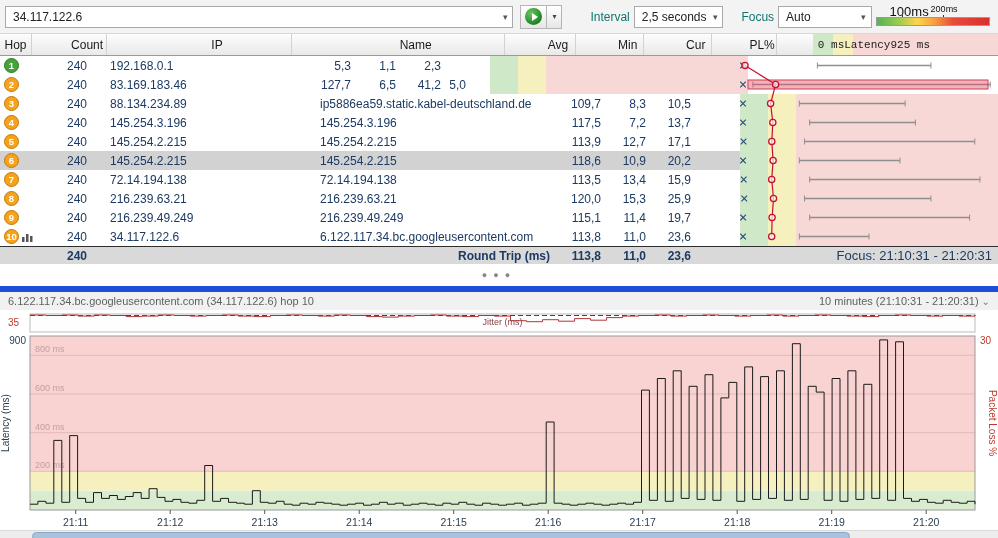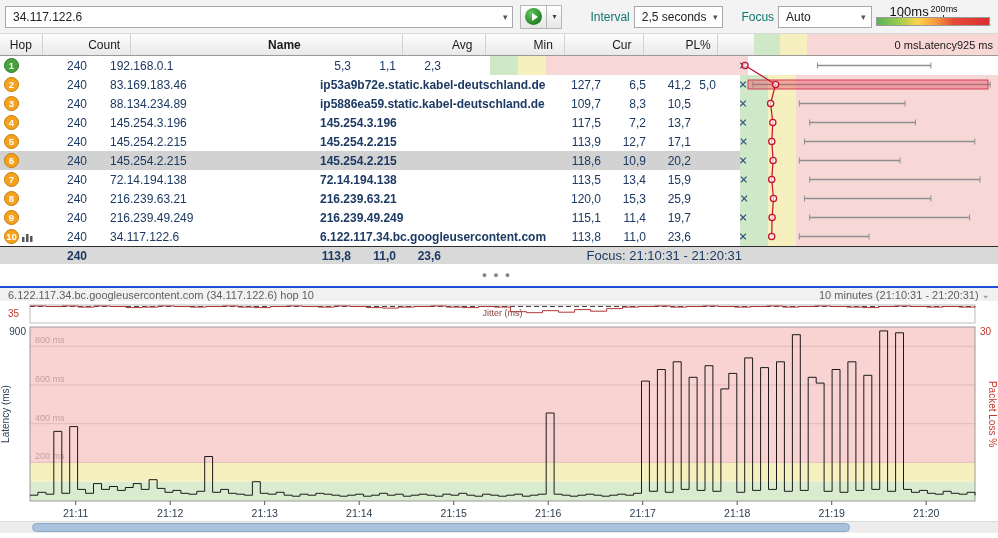--- a/index.html
+++ b/index.html
@@ -33,26 +33,26 @@
   .legend-200{position:absolute;top:1px;left:55px;font-size:9px;color:#111;}
   .legend-bar{position:absolute;left:0;right:0;bottom:4px;height:7px;border:1px solid #9a9a9a;
     background:linear-gradient(90deg,#56b356 0%,#9fcc4e 20%,#ffd44d 36%,#f59c3c 52%,#e84b3a 68%,#d92f2f 100%);}
   .legend-tick{position:absolute;bottom:11px;width:1px;height:4px;background:#333;}
   
   .thead{display:flex;height:22px;background:linear-gradient(#fdfdfd,#e9e9e9);
     border-bottom:1px solid #9a9a9a;box-sizing:border-box;gap:36px;}
   .th{display:flex;align-items:center;justify-content:center;border-right:1px solid #d2d2d2;
     box-sizing:border-box;color:#1a1a1a;}
   .thead .th{justify-content:center;padding:0;}
-  .thead .th.c-lat{justify-content:flex-end;padding:0 5px;font-size:11px;border-right:none;}
+  .thead .th.c-lat{justify-content:flex-start;padding:0 5px;font-size:11px;border-right:none;font-family:Liberation Mono, monospace;}
   .cell{display:flex;align-items:center;box-sizing:border-box;color:#1c3a63;white-space:nowrap;overflow:hidden;}
   .c-hop{width:45px;padding-left:4px;gap:3px;}
   .c-count{width:55px;justify-content:flex-end;padding-right:13px;}
   .c-ip{width:210px;padding-left:10px;}
-  .c-name{width:250px;padding-left:10px;font-weight:bold;}
+  .c-name{width:250px;padding-left:10px;}
   .c-avg{width:50px;justify-content:flex-end;padding-right:9px;}
   .c-min{width:45px;justify-content:flex-end;padding-right:9px;}
   .c-cur{width:45px;justify-content:flex-end;padding-right:9px;}
   .c-pl{width:40px;justify-content:flex-end;padding-right:24px;}
   .c-lat{width:258px;position:relative;
     background:linear-gradient(90deg,#cfe9c8 0%,#cfe9c8 10.8%,#f6f0bf 10.8%,#f6f0bf 21.6%,#f8d7d7 21.6%,#f8d7d7 100%);}
   .tbody{position:relative;}
   .trow{display:flex;height:19px;background:#fff;}
   .trow.selected .cell:not(.c-lat){background:#d2d2d2;}
   #route-overlay{position:absolute;left:740px;top:0;width:258px;height:190px;pointer-events:none;}
@@ -62,21 +62,21 @@
   .tfoot .b{font-weight:bold;}
   .tfoot .c-lat{background:none;justify-content:flex-end;padding-right:6px;font-size:13px;}
   .badge{width:15px;height:15px;border-radius:50%;display:flex;align-items:center;justify-content:center;
     font-size:9.5px;font-weight:bold;color:#fff;flex:none;box-sizing:border-box;}
   .badge.green{background:#46a33c;border:1px solid #2e7a26;}
   .badge.orange{background:#f6a21d;border:1px solid #c07c08;}
   
   .splitter{height:22px;display:flex;align-items:center;justify-content:center;background:#fff;cursor:row-resize;}
   .dots{color:#878787;font-size:9px;letter-spacing:6px;}
   
-  .tl-header{height:15px;background:#f1f1f1;border-top:2px solid #1d4ed8;display:flex;
+  .tl-header{height:24px;background:#f1f1f1;border-top:6px solid #1d4ed8;display:flex;
     justify-content:space-between;align-items:center;padding:0 8px;box-sizing:border-box;
     color:#5f5f5f;font-size:11px;}
   .tl-range{display:flex;align-items:center;gap:3px;cursor:pointer;}
   .tl-chev{color:#777;font-size:10px;}
   #tl-chart{display:block;font-family:"Liberation Sans",sans-serif;}
   .navy-lbl{fill:#2c3e50;font-size:10px;}
   .red-lbl{fill:#c0392b;font-size:10px;}
   .grid-lbl{fill:#c2a0a0;font-size:9px;}
   .jitter-lbl{fill:#8b4444;font-size:9px;}
   .xtick-lbl{fill:#2c3e50;font-size:10.5px;}
@@ -116,20 +116,21 @@
     <span class="legend-tick" style="left:26px"></span>
     <span class="legend-tick" style="left:67px"></span>
     <div class="legend-bar"></div>
   </div>
 </div>
 
 <div class="table">
   <div class="thead">
     <div class="th c-hop">Hop</div>
     <div class="th c-count">Count</div>
+    <div class="th c-ip">IP</div>
     <div class="th c-name">Name</div>
     <div class="th c-avg">Avg</div>
     <div class="th c-min">Min</div>
     <div class="th c-cur">Cur</div>
     <div class="th c-pl">PL%</div>
     <div class="th c-lat">
       <span>0 ms</span>
       <span>Latency</span>
       <span>925 ms</span>
     </div>
@@ -146,21 +147,20 @@
         <div class="cell c-cur">2,3</div>
         <div class="cell c-pl"></div>
         <div class="cell c-lat"></div>
       </div>
       <div class="trow">
         <div class="cell c-hop">
           <span class="badge orange">2</span>
         </div>
         <div class="cell c-count">240</div>
         <div class="cell c-ip">83.169.183.46</div>
-        <div class="cell c-name">ip53a9b72e.static.kabel-deutschland.de</div>
         <div class="cell c-avg">127,7</div>
         <div class="cell c-min">6,5</div>
         <div class="cell c-cur">41,2</div>
         <div class="cell c-pl">25,0</div>
         <div class="cell c-lat"></div>
       </div>
       <div class="trow">
         <div class="cell c-hop">
           <span class="badge orange">3</span>
         </div>
@@ -321,20 +321,21 @@
         <circle cx="31.7" cy="123.5" r="3.1" fill="#fff" fill-opacity="0.65" stroke="#c41230" stroke-width="1.3"></circle>
         <circle cx="33.5" cy="142.5" r="3.1" fill="#fff" fill-opacity="0.65" stroke="#c41230" stroke-width="1.3"></circle>
         <circle cx="32.1" cy="161.5" r="3.1" fill="#fff" fill-opacity="0.65" stroke="#c41230" stroke-width="1.3"></circle>
         <circle cx="31.7" cy="180.5" r="3.1" fill="#fff" fill-opacity="0.65" stroke="#c41230" stroke-width="1.3"></circle>
       </svg>
   </div>
   <div class="tfoot">
     <div class="cell c-hop"></div>
     <div class="cell c-count b">240</div>
     <div class="cell c-ip"></div>
+    <div class="cell c-name">Round Trip (ms)</div>
     <div class="cell c-avg b">113,8</div>
     <div class="cell c-min b">11,0</div>
     <div class="cell c-cur b">23,6</div>
     <div class="cell c-pl"></div>
     <div class="cell c-lat">Focus: 21:10:31 - 21:20:31</div>
   </div>
 </div>
 
 <div class="splitter">
   <span class="dots">●●●</span>

